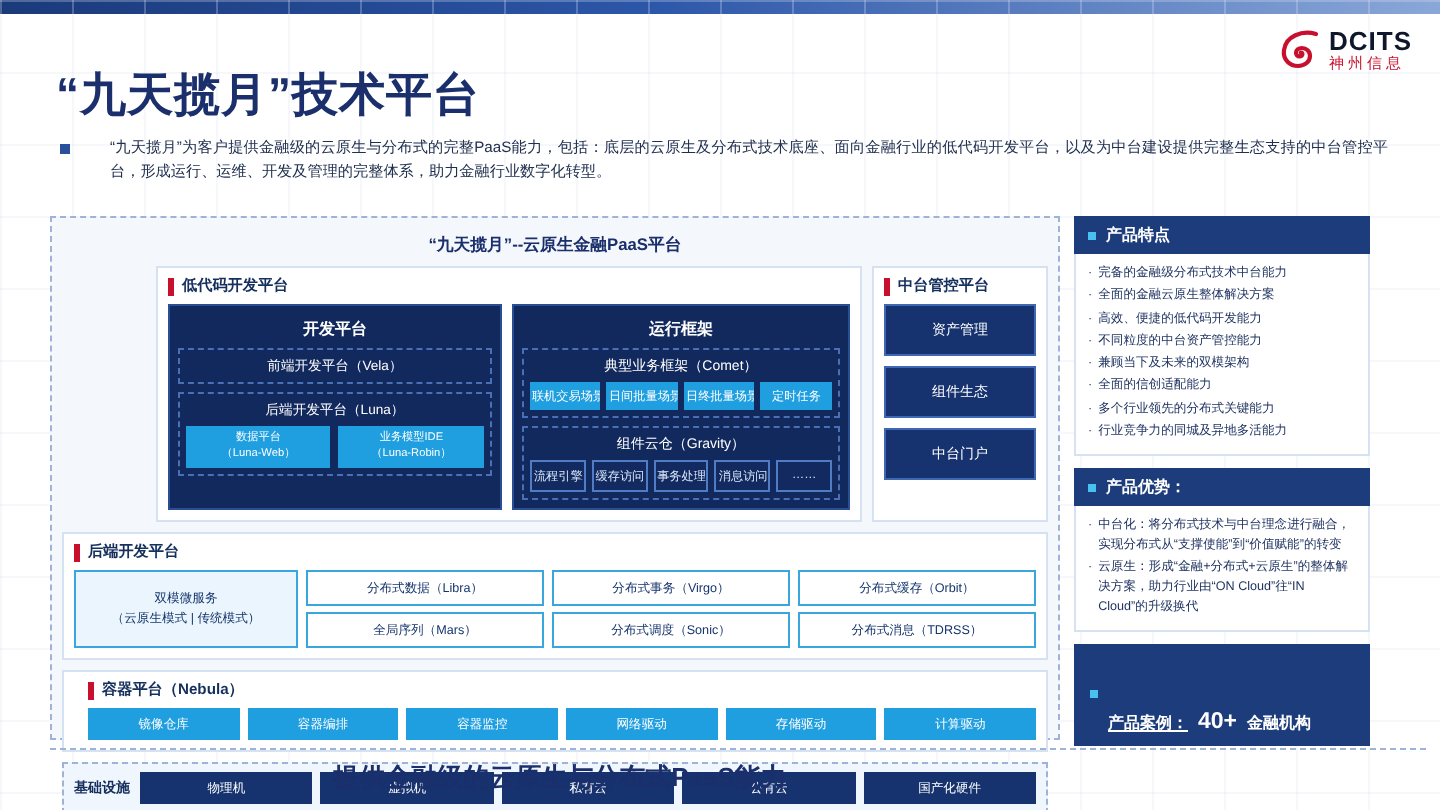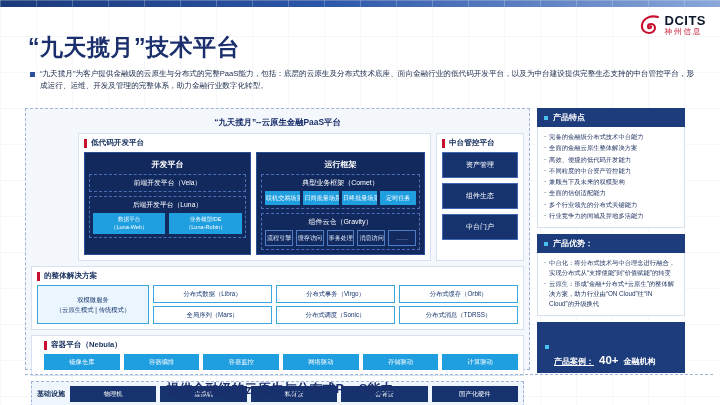--- a/index.html
+++ b/index.html
@@ -34,21 +34,21 @@
   .logo-title { font-size:13px; font-weight:bold; color:#0f172a; letter-spacing:.5px; }
   .logo-sub { font-size:7.5px; color:#c8102e; letter-spacing:2px; margin-top:1px; }
 
   
   .page-title {
     position:absolute; left:28px; top:32px;
     font-size:23px; font-weight:bold; color:#1a2f6b; letter-spacing:.5px;
   }
 
   
-  .intro { position:absolute; left:30px; top:68px; width:664px; display:flex; gap:5px; }
+  .intro { position:absolute; left:30px; top:68px; width:664px; display:flex; gap:20px; }
   .intro-bullet { width:5px; height:5px; background:#2a4f9b; margin-top:4px; flex:0 0 auto; }
   .intro-text { font-size:7.6px; line-height:1.55; color:#21304f; text-align:justify; }
 
   
   .diagram {
     position:absolute; left:25px; top:108px; width:505px; height:262px;
     border:1px dashed #9fb3d6; background:#f4f8fd;
     padding:5px;
   }
   .diagram-title {
@@ -250,21 +250,21 @@
         </div>
         <div class="mgmt-box">资产管理</div>
         <div class="mgmt-box">组件生态</div>
         <div class="mgmt-box">中台门户</div>
       </div>
     </div>
 
     <div class="base-wrap white-card">
       <div class="sec-head">
         <span class="sec-bar"></span>
-        <span class="sec-title">的整体解决方案</span>
+        <span class="sec-title">后端开发平台</span>
       </div>
       <div class="base-grid">
         <div class="dual" style="white-space:pre-line">双模微服务
 （云原生模式 | 传统模式）</div>
         <div class="base-cols">
           <div class="base-col">
             <span class="base-cell">分布式数据（Libra）</span>
             <span class="base-cell">全局序列（Mars）</span>
           </div>
           <div class="base-col">

